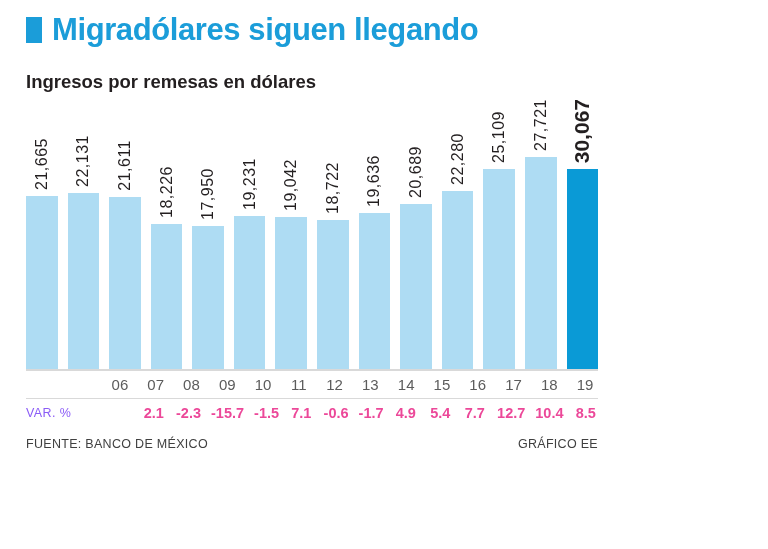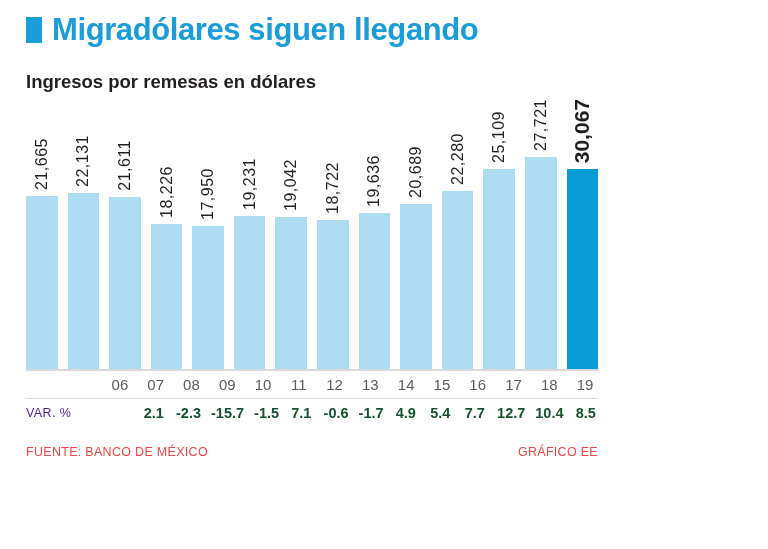--- a/index.html
+++ b/index.html
@@ -123,21 +123,21 @@
   
   .row {
     display: flex;
     gap: 19px;
     align-items: center;
   }
   .row .lead {
     width: 62px;
     flex: 0 0 62px;
     font-size: 12.5px;
-    color: #4c1d95;
+    color: #8b5cf6;
     letter-spacing: 0.4px;
   }
   .year-row {
     margin-top: 5px;
   }
   .year-cell {
     flex: 1 1 0;
     text-align: center;
     font-size: 15px;
     color: #5c5c5c;
@@ -151,37 +151,37 @@
     margin-top: 5px;
   }
   .var-row {
     margin-top: 6px;
   }
   .var-cell {
     flex: 1 1 0;
     text-align: center;
     font-size: 14.5px;
     font-weight: bold;
-    color: #14532d;
+    color: #ec4899;
   }
 
   
   .grid-inner {
     display: flex;
     gap: 10px;
     flex: 1 1 auto;
   }
 
   .footer {
     display: flex;
     justify-content: space-between;
     align-items: baseline;
-    margin-top: 24px;
+    margin-top: 16px;
     font-size: 12.5px;
-    color: #ef4444;
+    color: #404040;
     letter-spacing: 0.3px;
   }
 </style>
 </head>
 <body>
 
 <div class="page">
 
   <div class="title-row">
     <div class="title-mark"></div>

